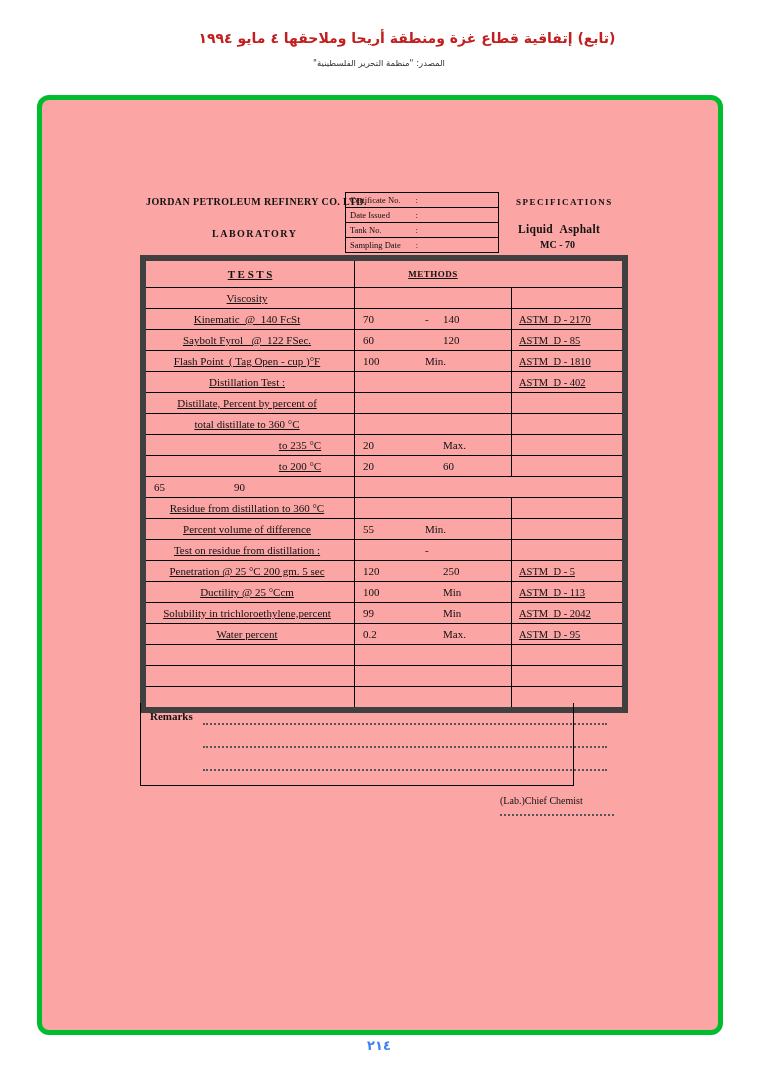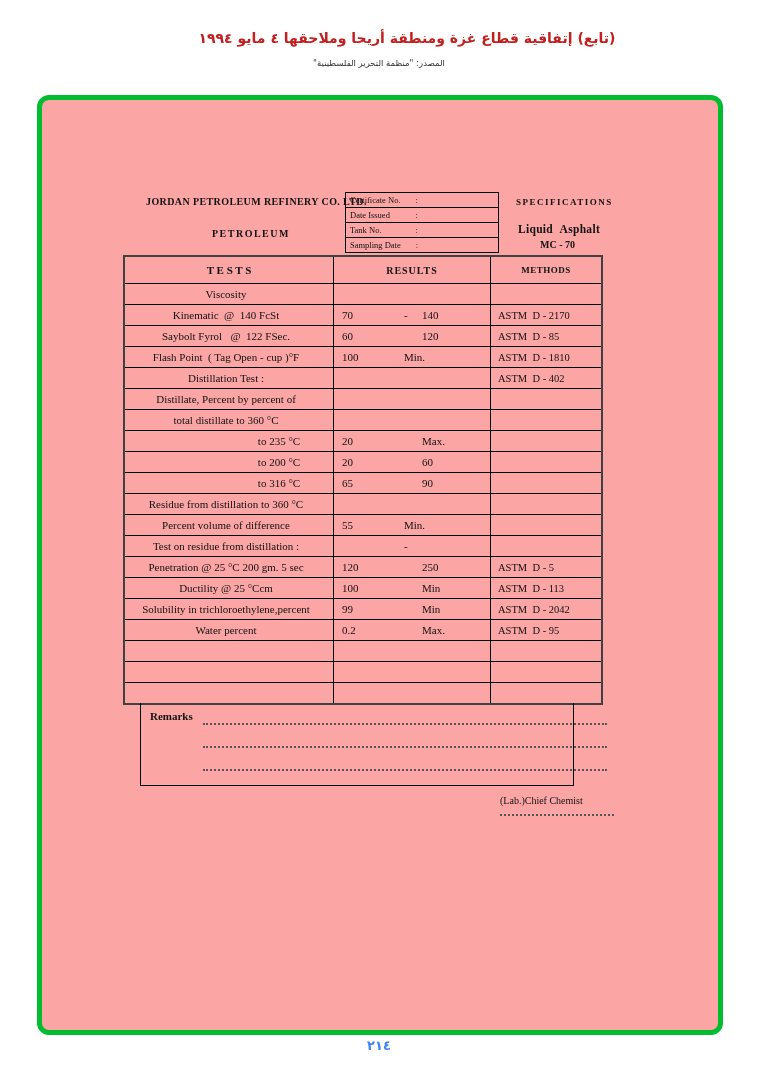--- a/index.html
+++ b/index.html
@@ -58,22 +58,22 @@
   .spec-product {
     position: absolute; left: 476px; top: 123px;
     font-size: 11.5px; font-weight: bold; word-spacing: 4px; letter-spacing: 0.3px;
   }
   .spec-grade {
     position: absolute; left: 498px; top: 139px;
     font-size: 10px; font-weight: bold;
   }
   
   .tbl {
-    position: absolute; left: 81px; top: 155px;
-    width: 476px; border: 2px solid #404040;
+    position: absolute; left: 98px; top: 155px;
+    width: 476px; border: 6px solid #404040; text-decoration: underline;
   }
   .tr {
     display: grid; grid-template-columns: 208px 157px 111px;
     height: 20px; border-top: 1px solid #000;
   }
   .thead.tr { height: 26px; border-top: none; }
   .td { box-sizing: border-box; overflow: hidden; }
   .td + .td { border-left: 1px solid #000; }
   .td.t {
     display: flex; align-items: center; justify-content: center;
@@ -130,21 +130,21 @@
 </style>
 </head>
 <body>
 
 <div class="ar-title">(تابع) إتفاقية قطاع غزة ومنطقة أريحا وملاحقها ٤ مايو ١٩٩٤</div>
 <div class="ar-source">المصدر:  "منظمة التحرير الفلسطينية"</div>
 
 <div class="doc-frame">
 
   <div class="company">JORDAN PETROLEUM REFINERY CO. LTD.</div>
-  <div class="lab">PETROLEUM</div>
+  <div class="lab">LABORATORY</div>
 
   <div class="cert-box">
 
       <div class="cert-row">
         <span class="cert-label">Certificate No.       :</span>
       </div>
 
       <div class="cert-row">
         <span class="cert-label">Date Issued            :</span>
       </div>
@@ -158,21 +158,20 @@
       </div>
     </div>
 
   <div class="spec-title">SPECIFICATIONS</div>
   <div class="spec-product">Liquid Asphalt</div>
   <div class="spec-grade">MC - 70</div>
 
   <div class="tbl">
     <div class="tr thead">
       <div class="td t">T E S T S</div>
-      <div class="td r">RESULTS</div>
       <div class="td m">METHODS</div>
     </div>
     <div class="tbody">
 
         <div class="tr">
           <div class="td t">
             <span class="lbl">Viscosity</span>
             <span class="unit"></span>
           </div>
           <div class="td r">
@@ -281,24 +280,20 @@
           </div>
           <div class="td r">
             <span class="ra">20</span>
             <span class="rb"></span>
             <span class="rc">60</span>
           </div>
           <div class="td m"></div>
         </div>
 
         <div class="tr">
-          <div class="td t indent">
-            <span class="lbl">to 316 °C</span>
-            <span class="unit"></span>
-          </div>
           <div class="td r">
             <span class="ra">65</span>
             <span class="rb"></span>
             <span class="rc">90</span>
           </div>
           <div class="td m"></div>
         </div>
 
         <div class="tr">
           <div class="td t">

